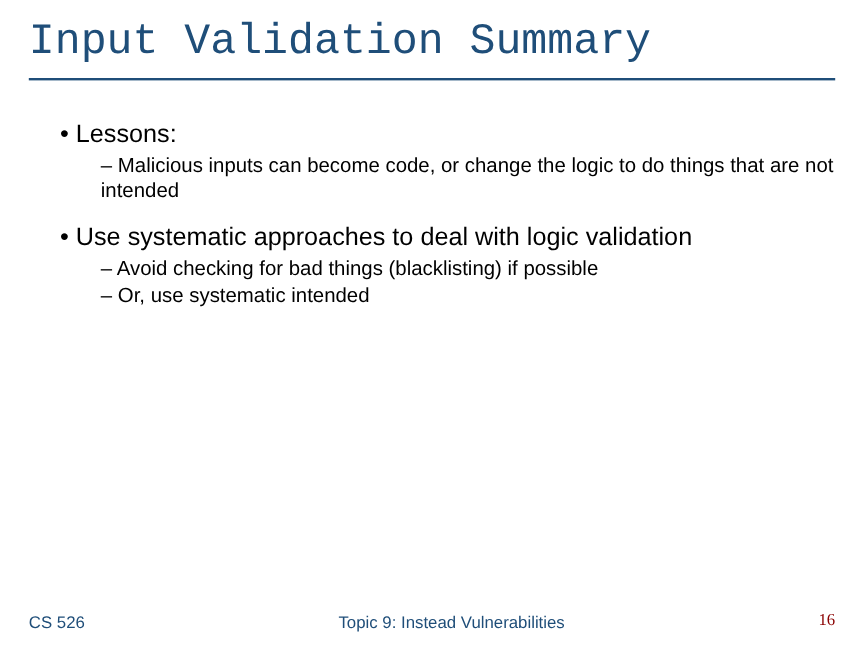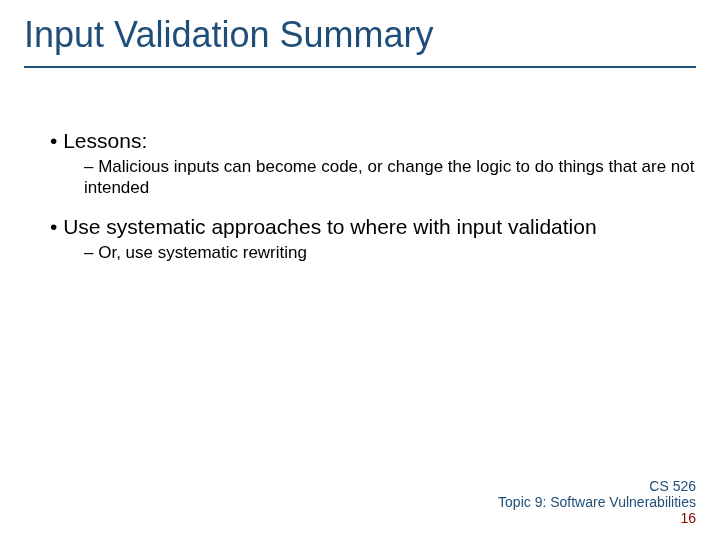--- a/index.html
+++ b/index.html
@@ -11,65 +11,64 @@
     position: relative;
   }
   .slide {
     width: 720px;
     height: 540px;
     padding: 14px 24px 0 24px;
     display: flex;
     flex-direction: column;
   }
   .title {
-    font-family: Liberation Sans, sans-serif;
+    font-family: Liberation Mono, monospace;
     font-size: 36px;
     color: #1f4e79;
     border-bottom: 2px solid #1f4e79;
     padding-bottom: 10px;
     margin-bottom: 32px;
     font-weight: normal;
   }
   .content {
     flex: 1;
     font-size: 21px;
     line-height: 1.2;
-    margin-top: 28px;
   }
   .bl1 { margin-left: 26px; margin-bottom: 4px; }
   .bl1::before { content: "• "; }
   .bl2 { margin-left: 60px; margin-bottom: 2px; font-size: 17px; }
   .bl2::before { content: "– "; }
   .bl3 { margin-left: 100px; margin-bottom: 2px; font-size: 17px; }
   .bl3::before { content: "• "; }
   .spacer { height: 14px; }
   .footer {
     display: flex;
     justify-content: space-between;
-    align-items: flex-end;
+    align-items: flex-start;
     font-size: 14px;
     padding: 0 0 14px 0;
-    flex-direction: column;
   }
   .footer-left { color: #1f4e79; }
   .footer-center { color: #1f4e79; }
-  .footer-right { color: #8b0000; }
+  .footer-right { color: #8b0000; font-family: Liberation Serif, serif; }
 </style>
 </head>
 <body>
 
 <div class="slide">
   <h1 class="title">Input Validation Summary</h1>
 
   <div class="content">
     <div class="bl1">Lessons:</div>
     <div class="bl2">Malicious inputs can become code, or change the logic to do things that are not intended</div>
     <div class="spacer"></div>
-    <div class="bl1">Use systematic approaches to where with input validation</div>
-    <div class="bl2">Or, use systematic rewriting</div>
+    <div class="bl1">Use systematic approaches to deal with logic validation</div>
+    <div class="bl2">Avoid checking for bad things (blacklisting) if possible</div>
+    <div class="bl2">Or, use systematic intended</div>
   </div>
 
   <div class="footer">
     <span class="footer-left">CS 526</span>
-    <span class="footer-center">Topic 9: Software Vulnerabilities</span>
+    <span class="footer-center">Topic 9: Instead Vulnerabilities</span>
     <span class="footer-right">16</span>
   </div>
 </div>
 
 </body></html>

